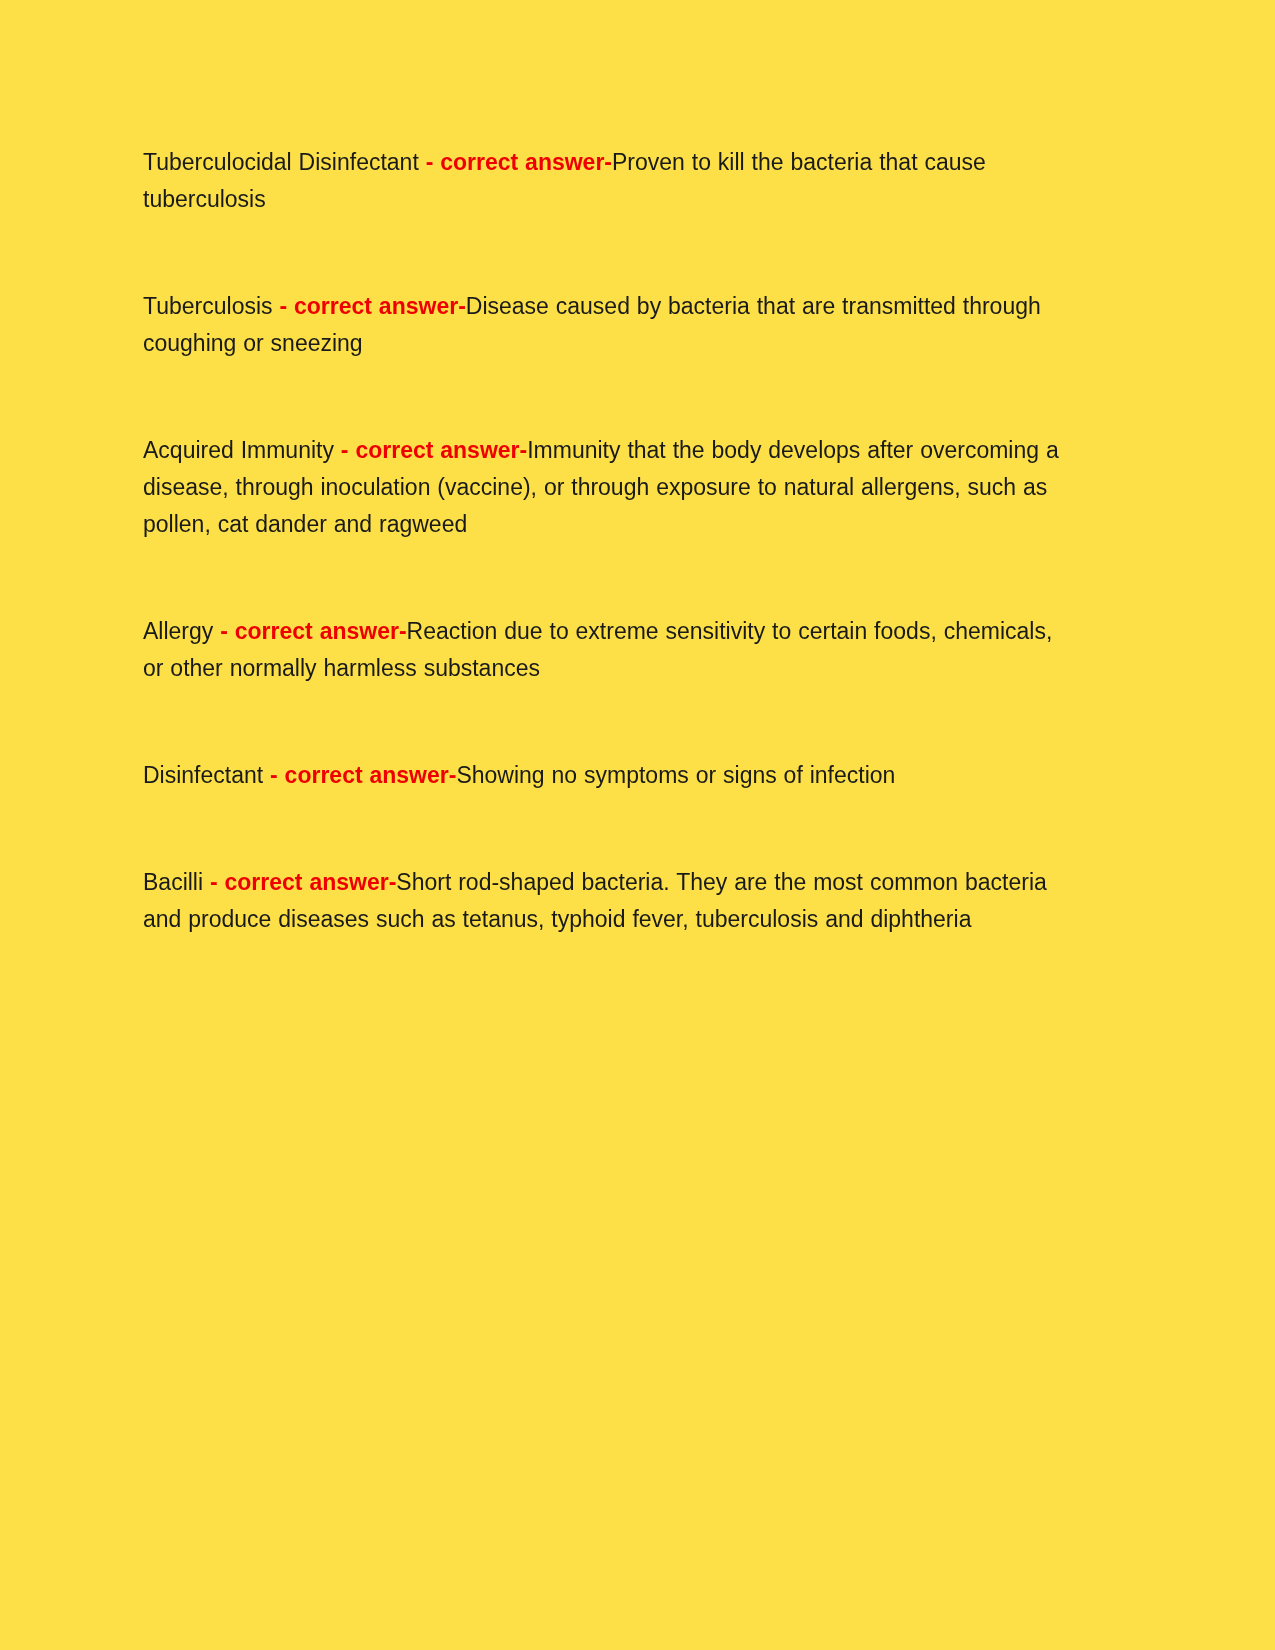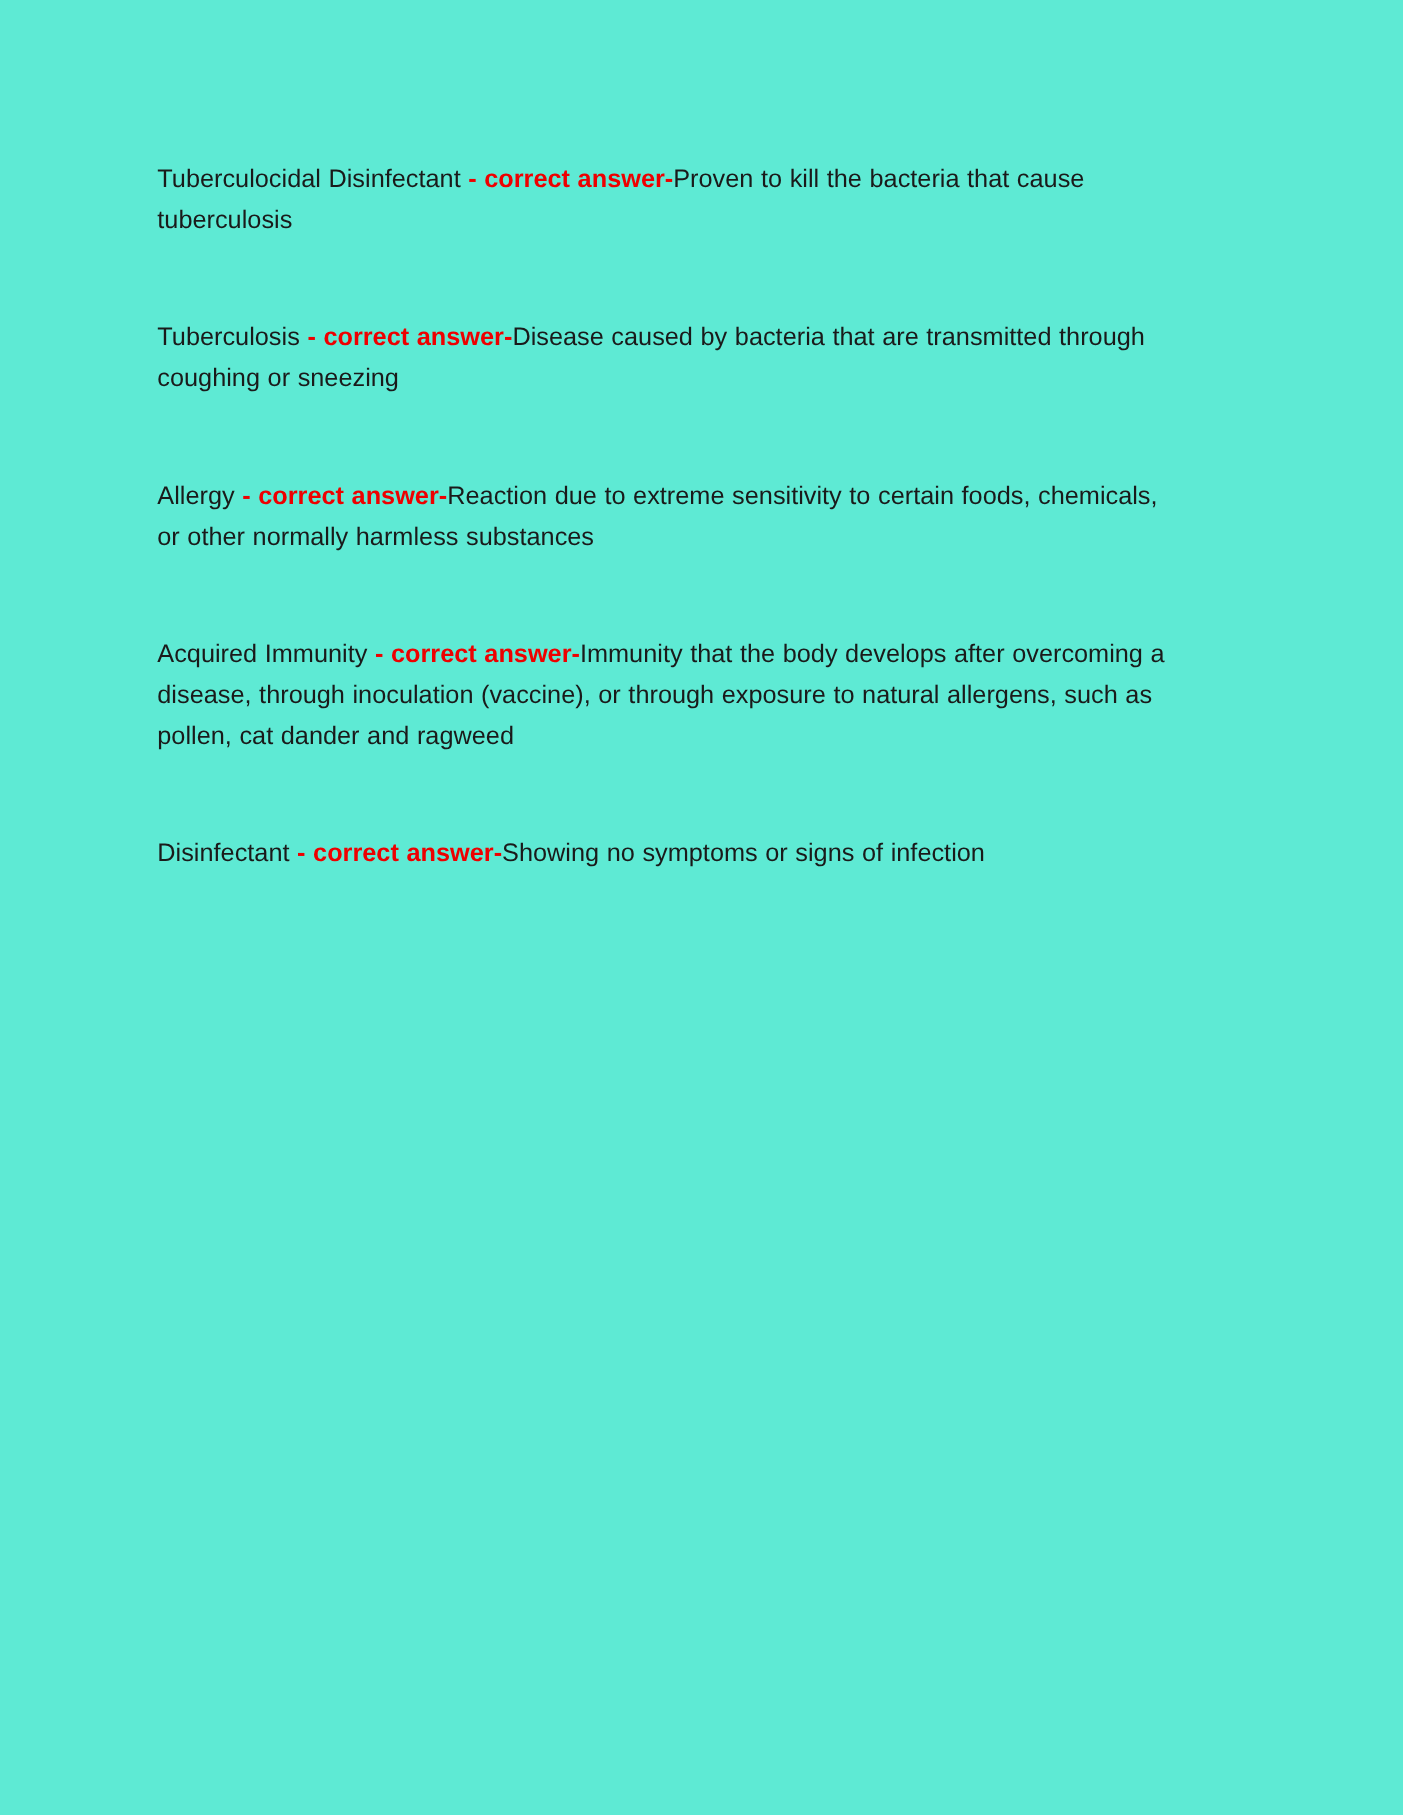--- a/index.html
+++ b/index.html
@@ -5,21 +5,21 @@
   html, body {
     margin: 0;
     padding: 0;
     background: #ffffff;
   }
   .page {
     position: relative;
     width: 1275px;
     height: 1650px;
     margin: 0 auto;
-    background: #5eead4;
+    background: #fde047;
     box-sizing: border-box;
     padding: 144px 140px 60px 143px;
     font-family: "Liberation Sans", "DejaVu Sans", sans-serif;
     color: #1a1a1a;
   }
   .content {
     width: 930px;
   }
   .entry {
     font-size: 23px;
@@ -42,23 +42,24 @@
 <body>
 
 <div class="page">
   <div class="content">
 
     <p class="entry"><span class="term">Tuberculocidal Disinfectant </span><span class="answer-marker">- correct answer-</span><span class="definition">Proven to kill the bacteria that cause tuberculosis</span></p>
 
     <p class="entry"><span class="term">Tuberculosis </span><span class="answer-marker">- correct answer-</span><span class="definition">Disease caused by bacteria that are transmitted through coughing or sneezing</span></p>
 
 
+    <p class="entry"><span class="term">Acquired Immunity </span><span class="answer-marker">- correct answer-</span><span class="definition">Immunity that the body develops after overcoming a disease, through inoculation (vaccine), or through exposure to natural allergens, such as pollen, cat dander and ragweed</span></p>
+
     <p class="entry"><span class="term">Allergy </span><span class="answer-marker">- correct answer-</span><span class="definition">Reaction due to extreme sensitivity to certain foods, chemicals, or other normally harmless substances</span></p>
-
-    <p class="entry"><span class="term">Acquired Immunity </span><span class="answer-marker">- correct answer-</span><span class="definition">Immunity that the body develops after overcoming a disease, through inoculation (vaccine), or through exposure to natural allergens, such as pollen, cat dander and ragweed</span></p>
 
 
     <p class="entry"><span class="term">Disinfectant </span><span class="answer-marker">- correct answer-</span><span class="definition">Showing no symptoms or signs of infection</span></p>
 
+    <p class="entry"><span class="term">Bacilli </span><span class="answer-marker">- correct answer-</span><span class="definition">Short rod-shaped bacteria. They are the most common bacteria and produce diseases such as tetanus, typhoid fever, tuberculosis and diphtheria</span></p>
 
 
   </div>
 </div>
 
 </body></html>

